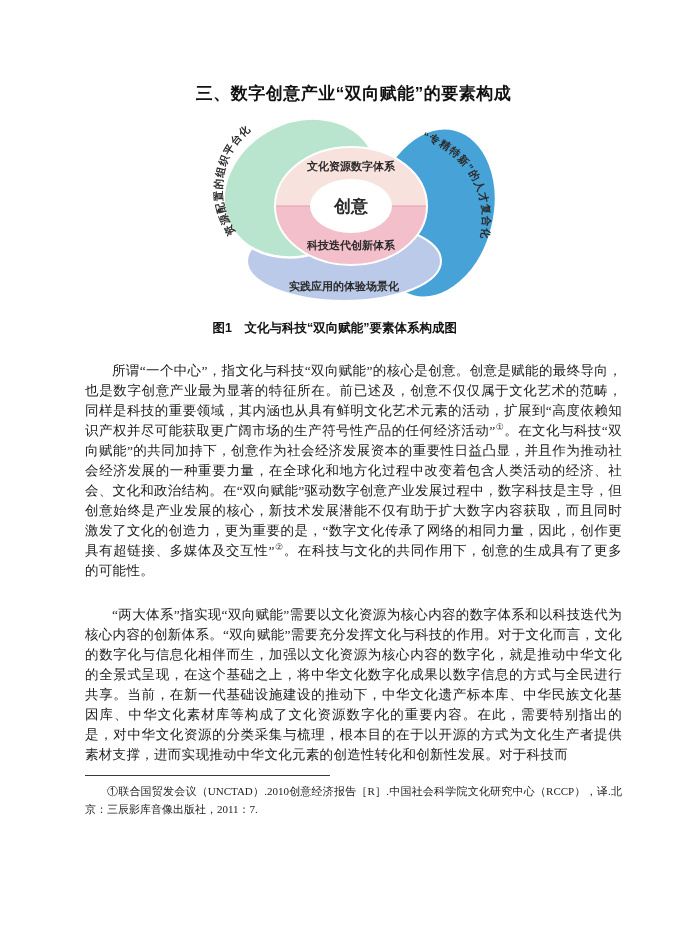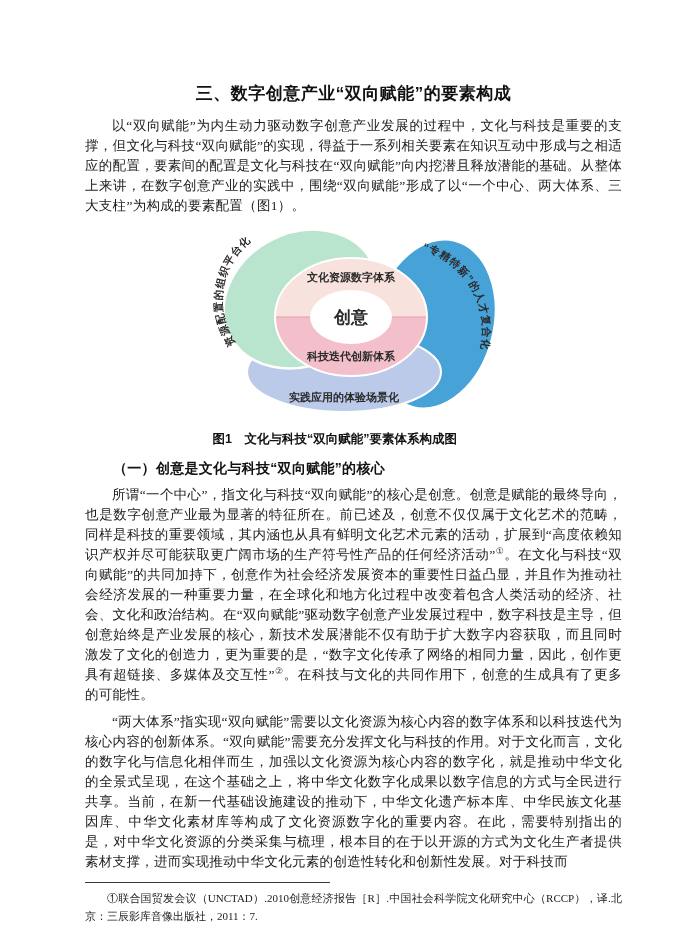--- a/index.html
+++ b/index.html
@@ -46,21 +46,21 @@
   }
   .section-heading {
     margin-top: 12px;
     text-indent: 2em;
     font-family: "Liberation Sans", "DejaVu Sans", sans-serif;
     font-weight: bold;
     font-size: 14px;
     letter-spacing: 0.3px;
     color: #111;
   }
-  .section-para { margin-top: 7px; }
+  .section-para { margin-top: 24px; }
   .footnote-area { margin-top: 10px; }
   .footnote-divider {
     width: 245px;
     border-top: 1px solid #3a3a3a;
     margin-bottom: 6px;
   }
   .footnote {
     font-size: 11px;
     line-height: 18px;
     text-align: justify;
@@ -73,21 +73,20 @@
     fill: #2b2b2b;
   }
 </style>
 </head>
 <body>
 
 <div class="page">
 
   <h1 class="doc-title">三、数字创意产业“双向赋能”的要素构成</h1>
 
-  <p class="body-para">以“双向赋能”为内生动力驱动数字创意产业发展的过程中，文化与科技是重要的支撑，但文化与科技“双向赋能”的实现，得益于一系列相关要素在知识互动中形成与之相适应的配置，要素间的配置是文化与科技在“双向赋能”向内挖潜且释放潜能的基础。从整体上来讲，在数字创意产业的实践中，围绕“双向赋能”形成了以“一个中心、两大体系、三大支柱”为构成的要素配置（图1）。</p>
 
   <div class="figure-wrap">
     <svg width="282" height="192" viewBox="0 0 282 192">
       <defs>
         <path id="arcGreenPath" d="M 28 122 A 76 76 0 0 1 132 12"></path>
         <path id="arcBluePath" d="M 206 20 A 84 84 0 0 1 253 152"></path>
       </defs>
 
       <ellipse cx="221" cy="95" rx="60" ry="86" transform="rotate(14 221 95)" fill="#46a2d7" stroke="#ffffff" stroke-width="2.5"></ellipse>
       <ellipse cx="131" cy="143" rx="97" ry="40" fill="#bccae9" stroke="#ffffff" stroke-width="2"></ellipse>
@@ -109,21 +108,20 @@
       </text>
       <text class="fig-label" font-size="10.5" font-weight="600" letter-spacing="1">
         <textPath href="#arcBluePath" xlink:href="#arcBluePath" startOffset="2%">“专精特新”的人才复合化</textPath>
       </text>
       <text class="fig-label" x="131" y="172" text-anchor="middle" font-size="11" font-weight="600">实践应用的体验场景化</text>
     </svg>
 
     <div class="figure-caption">图1　文化与科技“双向赋能”要素体系构成图</div>
   </div>
 
-  <h2 class="section-heading">（一）创意是文化与科技“双向赋能”的核心</h2>
   <p class="body-para section-para">所谓“一个中心”，指文化与科技“双向赋能”的核心是创意。创意是赋能的最终导向，也是数字创意产业最为显著的特征所在。前已述及，创意不仅仅属于文化艺术的范畴，同样是科技的重要领域，其内涵也从具有鲜明文化艺术元素的活动，扩展到“高度依赖知识产权并尽可能获取更广阔市场的生产符号性产品的任何经济活动”<sup>①</sup>。在文化与科技“双向赋能”的共同加持下，创意作为社会经济发展资本的重要性日益凸显，并且作为推动社会经济发展的一种重要力量，在全球化和地方化过程中改变着包含人类活动的经济、社会、文化和政治结构。在“双向赋能”驱动数字创意产业发展过程中，数字科技是主导，但创意始终是产业发展的核心，新技术发展潜能不仅有助于扩大数字内容获取，而且同时激发了文化的创造力，更为重要的是，“数字文化传承了网络的相同力量，因此，创作更具有超链接、多媒体及交互性”<sup>②</sup>。在科技与文化的共同作用下，创意的生成具有了更多的可能性。</p>
 
   <p class="body-para section-para">“两大体系”指实现“双向赋能”需要以文化资源为核心内容的数字体系和以科技迭代为核心内容的创新体系。“双向赋能”需要充分发挥文化与科技的作用。对于文化而言，文化的数字化与信息化相伴而生，加强以文化资源为核心内容的数字化，就是推动中华文化的全景式呈现，在这个基础之上，将中华文化数字化成果以数字信息的方式与全民进行共享。当前，在新一代基础设施建设的推动下，中华文化遗产标本库、中华民族文化基因库、中华文化素材库等构成了文化资源数字化的重要内容。在此，需要特别指出的是，对中华文化资源的分类采集与梳理，根本目的在于以开源的方式为文化生产者提供素材支撑，进而实现推动中华文化元素的创造性转化和创新性发展。对于科技而</p>
 
   <div class="footnote-area">
     <div class="footnote-divider"></div>
     <p class="footnote">①联合国贸发会议（UNCTAD）.2010创意经济报告［R］.中国社会科学院文化研究中心（RCCP），译.北京：三辰影库音像出版社，2011：7.</p>
 
   </div>
 

